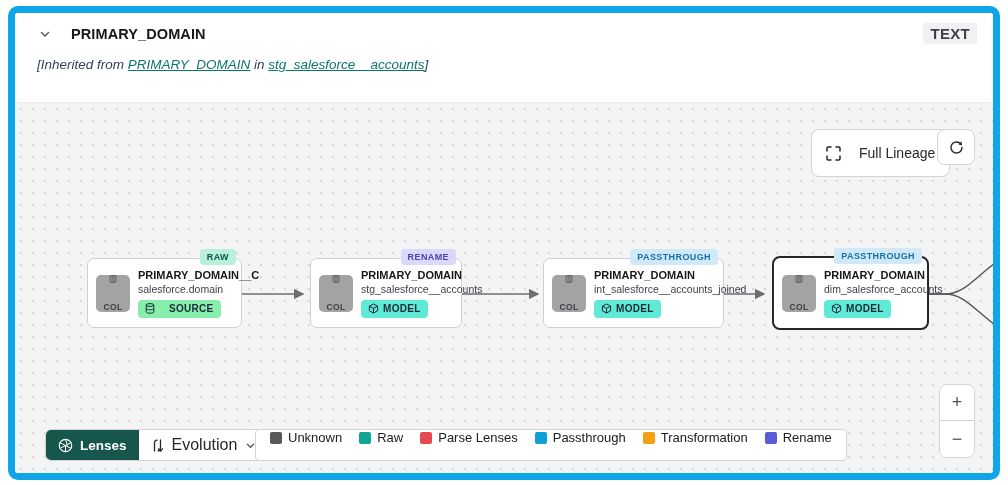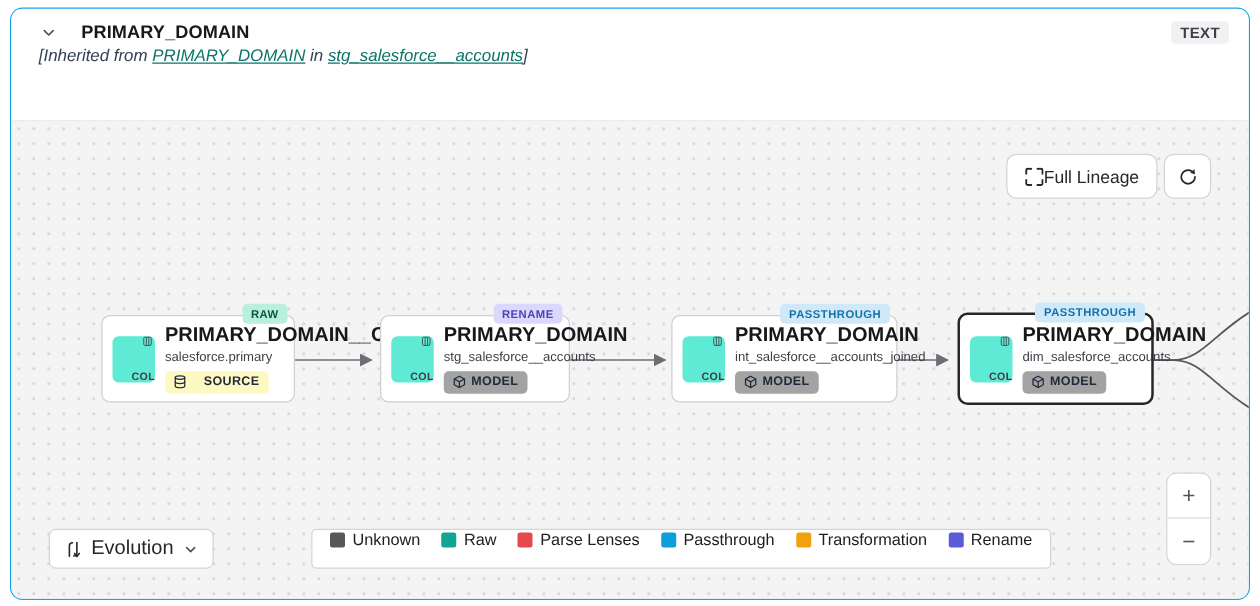--- a/index.html
+++ b/index.html
@@ -1,66 +1,66 @@
 <!DOCTYPE html>
 <html><head>
 <meta charset="utf-8">
 <style>
   * { margin:0; padding:0; box-sizing:border-box; }
   html,body { width:1008px; height:485px; background:#fff; font-family:"Liberation Sans", sans-serif; overflow:hidden; }
 
   .card { position:absolute; left:8px; top:6px; width:992px; height:474px;
-          border:1px solid #0ea5e9; border-radius:10px; background:#fff;
+          border:7px solid #0ea5e9; border-radius:10px; background:#fff;
           overflow:hidden; display:flex; flex-direction:column; }
 
   
   .header { height:89px; padding:10px 16px 8px 22px; background:#fff; }
   .header-top { display:flex; align-items:center; }
   .chevron-btn { width:16px; height:16px; display:flex; align-items:center; justify-content:center; cursor:pointer; }
   .page-title { margin-left:18px; font-size:14.5px; font-weight:700; color:#18181b; letter-spacing:.1px; }
   .spacer { flex:1; }
-  .type-badge { background:#f1f1f4; color:#3f3f46; font-size:12px; font-weight:600; padding:2px 7px; border-radius:3px; letter-spacing:.3px; }
+  .type-badge { background:#f1f1f4; color:#3f3f46; font-size:15px; font-weight:600; padding:2px 7px; border-radius:3px; letter-spacing:.3px; }
   .desc { margin-top:7px; font-style:italic; font-size:13.5px; color:#1d2939; }
   .desc code { font-family:"DejaVu Sans Mono", monospace; font-style:normal; font-weight:700; font-size:12px; color:#1d2939; }
-  .inherited { margin-top:2px; font-style:italic; font-size:13.5px; color:#344054; }
+  .inherited { margin-top:13px; font-style:italic; font-size:13.5px; color:#344054; }
   .inherited a { color:#0c756a; text-decoration:underline; cursor:pointer; }
 
   
   .canvas { position:relative; flex:1; background:#f4f4f5; border-top:1px solid #ececef;
             background-image:radial-gradient(circle, #d7d7db 1px, transparent 1.3px);
             background-size:12px 12px; }
 
   .edges { position:absolute; left:0; top:0; pointer-events:none; }
 
   
-  .full-lineage-btn { position:absolute; left:796px; top:26px; height:36px; display:flex; align-items:center; gap:0;
+  .full-lineage-btn { position:absolute; left:796px; top:26px; height:48px; display:flex; align-items:center; gap:18px;
                       padding:0 14px; background:#fff; border:1px solid #d4d4d8; border-radius:8px;
                       font-size:14px; color:#27272a; cursor:pointer; }
   .refresh-btn { position:absolute; left:922px; top:26px; width:38px; height:36px; display:flex; align-items:center;
                  justify-content:center; background:#fff; border:1px solid #d4d4d8; border-radius:8px; cursor:pointer; }
 
   
   .node { position:absolute; height:70px; background:#fff; border:1px solid #cfcfd4; border-radius:7px;
           display:flex; align-items:center; padding:0 8px 0 8px; cursor:pointer; }
   .node.selected { border:2px solid #27272a; border-radius:8px; height:74px; }
   .node-badge { position:absolute; top:-10px; right:5px; font-size:9px; font-weight:700; letter-spacing:.4px;
                 padding:3px 7px; border-radius:4px; }
   .badge-raw { background:#b9f0dc; color:#0b544a; }
   .badge-rename { background:#dcd8fd; color:#4a43b2; }
   .badge-passthrough { background:#cfe9f9; color:#1671a9; }
-  .col-chip { width:34px; height:37px; background:#5eead4; border-radius:5px; display:flex; flex-direction:column;
-              align-items:flex-end; justify-content:center; gap:19px; flex:0 0 auto; }
+  .col-chip { width:34px; height:37px; background:#a3a3a3; border-radius:5px; display:flex; flex-direction:column;
+              align-items:center; justify-content:center; gap:19px; flex:0 0 auto; }
   .col-chip span { font-size:8.5px; font-weight:700; color:#3f3f46; letter-spacing:.3px; }
   .node-content { margin-left:8px; display:flex; flex-direction:column; align-items:flex-start; }
-  .node-title { font-size:16px; font-weight:700; color:#18181b; white-space:nowrap; }
+  .node-title { font-size:11px; font-weight:700; color:#18181b; white-space:nowrap; }
   .node-subtitle { margin-top:2px; font-size:10.5px; color:#3f3f46; white-space:nowrap; }
   .pill { margin-top:5px; display:inline-flex; align-items:center; gap:4px; height:18px; padding:0 7px;
           border-radius:4px; font-size:10px; font-weight:700; color:#1e293b; letter-spacing:.3px; }
-  .pill-source { background:#fef9c3;gap:14px; }
-  .pill-model { background:#a3a3a3; }
+  .pill-source { background:#86efac;gap:14px; }
+  .pill-model { background:#5eead4; }
 
   
   .lens-group { position:absolute; left:30px; top:326px; height:32px; display:flex; border:1px solid #d4d4d8;
                 border-radius:6px; overflow:hidden; background:#fff; }
   .lenses-seg { display:flex; align-items:center; gap:7px; padding:0 12px; background:#16564d; color:#fff;
                 font-size:13.5px; font-weight:600; cursor:pointer; }
   .evolution-seg { display:flex; align-items:center; gap:8px; padding:0 12px; background:#fff; color:#27272a;
                    font-size:16px; cursor:pointer; }
 
   
@@ -129,21 +129,21 @@
       <div class="col-chip">
         <svg width="12" height="12" viewBox="0 0 12 12">
             <rect x="1.5" y="1" width="9" height="10" rx="1.5" fill="none" stroke="#3f3f46" stroke-width="1"></rect>
             <line x1="4.7" y1="1" x2="4.7" y2="11" stroke="#3f3f46" stroke-width="1"></line>
             <line x1="7.6" y1="1" x2="7.6" y2="11" stroke="#3f3f46" stroke-width="1"></line>
           </svg>
         <span>COL</span>
       </div>
       <div class="node-content">
         <div class="node-title">PRIMARY_DOMAIN__C</div>
-        <div class="node-subtitle">salesforce.primary</div>
+        <div class="node-subtitle">salesforce.domain</div>
         <div class="pill pill-source">
           <svg width="10" height="11" viewBox="0 0 10 11">
               <ellipse cx="5" cy="2" rx="3.8" ry="1.4" fill="none" stroke="#1e293b" stroke-width="1"></ellipse>
               <path d="M1.2 2 V8.8 C1.2 9.6 2.9 10.2 5 10.2 C7.1 10.2 8.8 9.6 8.8 8.8 V2" fill="none" stroke="#1e293b" stroke-width="1"></path>
               <path d="M1.2 5.4 C1.2 6.2 2.9 6.8 5 6.8 C7.1 6.8 8.8 6.2 8.8 5.4" fill="none" stroke="#1e293b" stroke-width="1"></path>
             </svg>
           <span>SOURCE</span>
         </div>
       </div>
     </div>
@@ -211,20 +211,27 @@
           <svg width="11" height="11" viewBox="0 0 11 11">
               <path d="M5.5 1 L9.6 3.2 V7.8 L5.5 10 L1.4 7.8 V3.2 Z" fill="none" stroke="#1e293b" stroke-width="1"></path>
               <path d="M1.4 3.2 L5.5 5.4 L9.6 3.2 M5.5 5.4 V10" fill="none" stroke="#1e293b" stroke-width="1"></path>
             </svg>
           <span>MODEL</span>
         </div>
       </div>
     </div>
 
     <div class="lens-group">
+      <div class="lenses-seg" style="background-color: rgb(22, 86, 77);">
+        <svg width="15" height="15" viewBox="0 0 15 15">
+          <circle cx="7.5" cy="7.5" r="6.2" fill="none" stroke="#fff" stroke-width="1.2"></circle>
+          <path d="M7.5 1.3 L9.5 7.5 M13.2 4.5 L7.5 7.5 M13.2 10.5 L7.5 7.5 M7.5 13.7 L7.5 7.5 M1.8 10.5 L7.5 7.5 M1.8 4.5 L7.5 7.5" stroke="#fff" stroke-width="1" fill="none"></path>
+        </svg>
+        <span>Lenses</span>
+      </div>
       <div class="evolution-seg">
         <svg width="13" height="15" viewBox="0 0 13 15">
           <path d="M3.5 13 V5 Q3.5 2.2 6 2.2" fill="none" stroke="#27272a" stroke-width="1.3" stroke-linecap="round"></path>
           <path d="M9.5 2 V10 Q9.5 12.8 7 12.8" fill="none" stroke="#27272a" stroke-width="1.3" stroke-linecap="round"></path>
           <path d="M7.6 10.8 L9.5 13.2 L11.4 10.8" fill="none" stroke="#27272a" stroke-width="1.3" stroke-linecap="round" stroke-linejoin="round"></path>
         </svg>
         <span>Evolution</span>
         <svg width="11" height="11" viewBox="0 0 12 12">
             <path d="M2.5 4.5 L6 8 L9.5 4.5" fill="none" stroke="#52525b" stroke-width="1.5" stroke-linecap="round" stroke-linejoin="round"></path>
           </svg>

